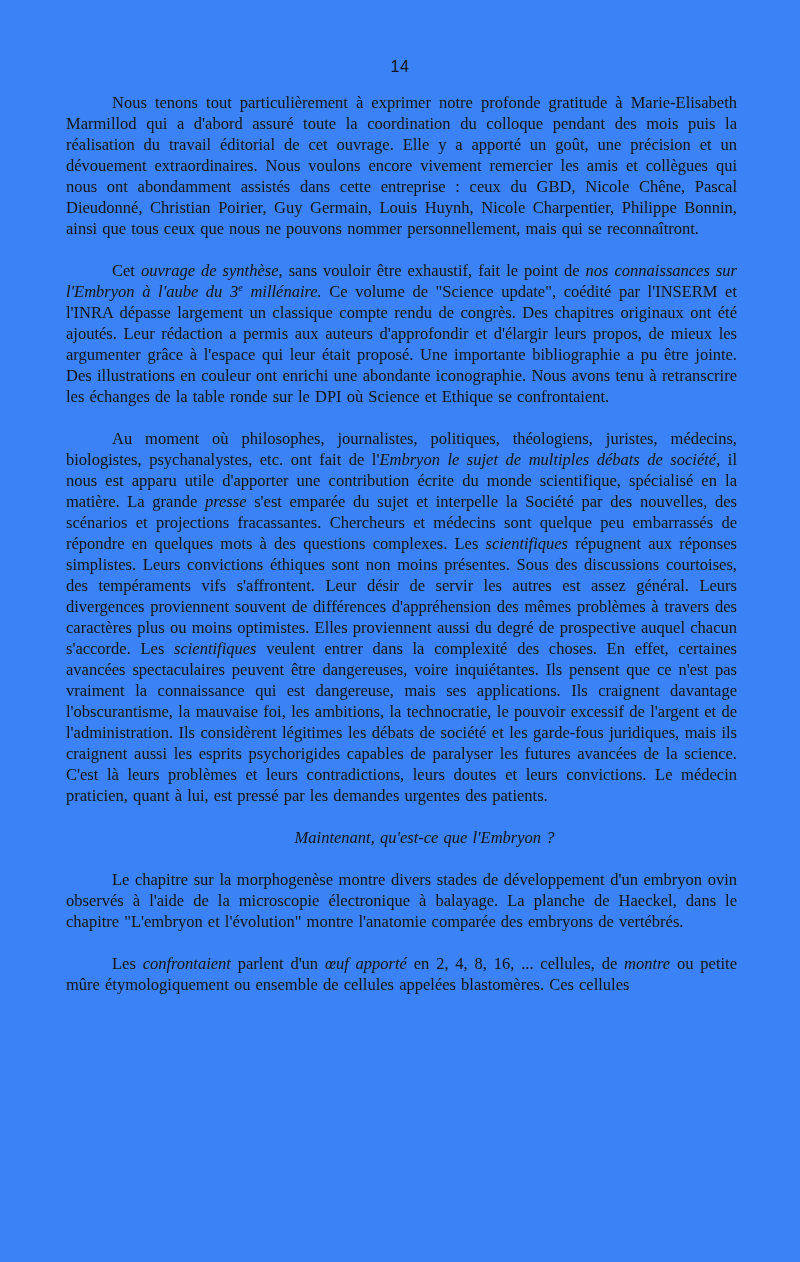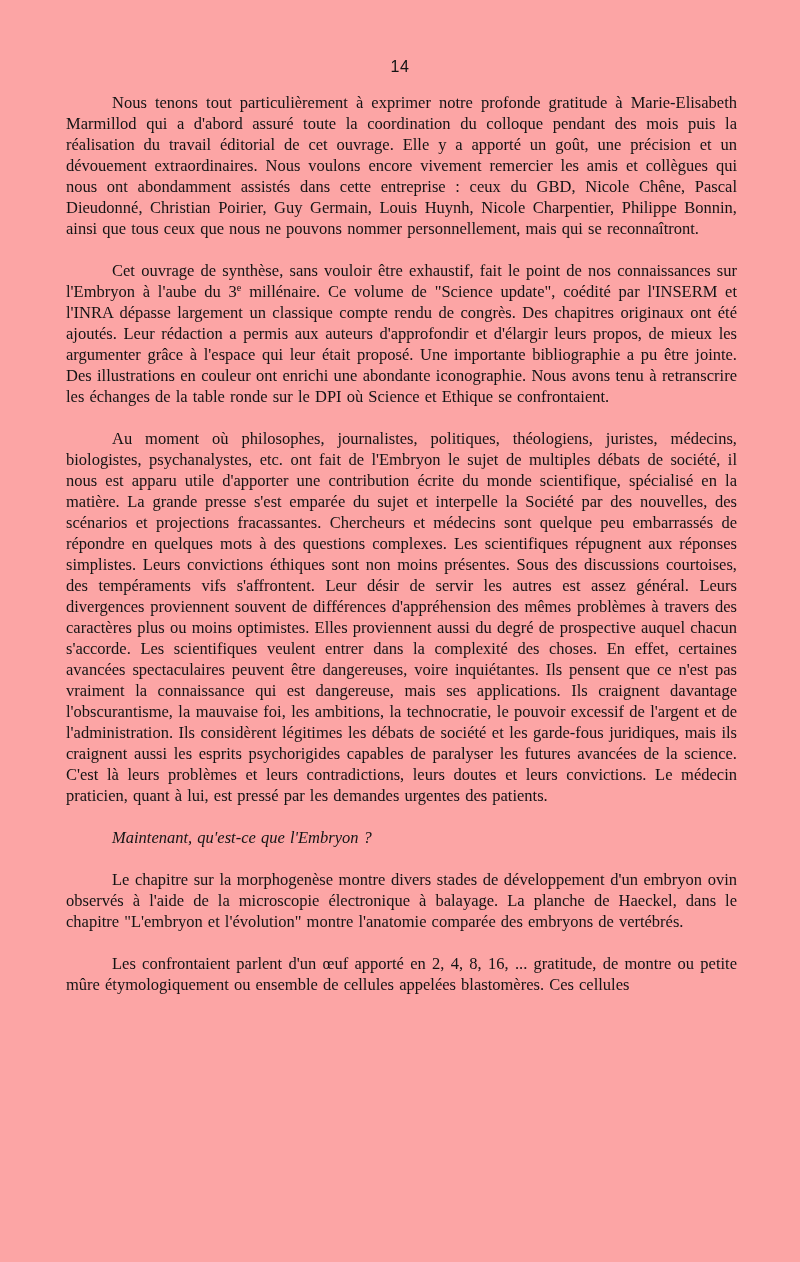--- a/index.html
+++ b/index.html
@@ -4,21 +4,21 @@
 <style>
   html, body {
     margin: 0;
     padding: 0;
     background: #ffffff;
   }
   .page {
     position: relative;
     width: 800px;
     height: 1262px;
-    background: #fca5a5;
+    background: #3b82f6;
     overflow: hidden;
     font-family: "Liberation Serif", serif;
     color: #141414;
   }
   .page-number {
     position: absolute;
     top: 58px;
     left: 0;
     right: 0;
     text-align: center;
@@ -35,37 +35,38 @@
   }
   p.para {
     margin: 0 0 21px 0;
     font-size: 16.5px;
     line-height: 21px;
     text-align: justify;
     text-indent: 46px;
     word-spacing: 1px;
   }
   p.para.heading {
-    text-align: left;
+    text-align: center;
     font-style: italic;
   }
   .it {
+    font-style: italic;
   }
   sup {
     font-size: 0.62em;
     line-height: 0;
     vertical-align: super;
   }
 </style>
 </head>
 <body>
 
 <div class="page">
   <div class="page-number">14</div>
   <div class="content">
       <p class="para"><span>Nous tenons tout particulièrement à exprimer notre profonde gratitude à Marie-Elisabeth Marmillod qui a d'abord assuré toute la coordination du colloque pendant des mois puis la réalisation du travail éditorial de cet ouvrage. Elle y a apporté un goût, une précision et un dévouement extraordinaires. Nous voulons encore vivement remercier les amis et collègues qui nous ont abondamment assistés dans cette entreprise : ceux du GBD, Nicole Chêne, Pascal Dieudonné, Christian Poirier, Guy Germain, Louis Huynh, Nicole Charpentier, Philippe Bonnin, ainsi que tous ceux que nous ne pouvons nommer personnellement, mais qui se reconnaîtront.</span></p>
       <p class="para"><span>Cet </span><span class="it">ouvrage de synthèse</span><span>, sans vouloir être exhaustif, fait le point de </span><span class="it">nos connaissances sur l'Embryon à l'aube du 3</span><sup class="it">e</sup><span class="it"> millénaire.</span><span> Ce volume de "Science update", coédité par l'INSERM et l'INRA dépasse largement un classique compte rendu de congrès. Des chapitres originaux ont été ajoutés. Leur rédaction a permis aux auteurs d'approfondir et d'élargir leurs propos, de mieux les argumenter grâce à l'espace qui leur était proposé. Une importante bibliographie a pu être jointe. Des illustrations en couleur ont enrichi une abondante iconographie. Nous avons tenu à retranscrire les échanges de la table ronde sur le DPI où Science et Ethique se confrontaient.</span></p>
       <p class="para"><span>Au moment où philosophes, journalistes, politiques, théologiens, juristes, médecins, biologistes, psychanalystes, etc. ont fait de l'</span><span class="it">Embryon le sujet de multiples débats de société,</span><span> il nous est apparu utile d'apporter une contribution écrite du monde scientifique, spécialisé en la matière. La grande </span><span class="it">presse</span><span> s'est emparée du sujet et interpelle la Société par des nouvelles, des scénarios et projections fracassantes. Chercheurs et médecins sont quelque peu embarrassés de répondre en quelques mots à des questions complexes. Les </span><span class="it">scientifiques</span><span> répugnent aux réponses simplistes. Leurs convictions éthiques sont non moins présentes. Sous des discussions courtoises, des tempéraments vifs s'affrontent. Leur désir de servir les autres est assez général. Leurs divergences proviennent souvent de différences d'appréhension des mêmes problèmes à travers des caractères plus ou moins optimistes. Elles proviennent aussi du degré de prospective auquel chacun s'accorde. Les </span><span class="it">scientifiques</span><span> veulent entrer dans la complexité des choses. En effet, certaines avancées spectaculaires peuvent être dangereuses, voire inquiétantes. Ils pensent que ce n'est pas vraiment la connaissance qui est dangereuse, mais ses applications. Ils craignent davantage l'obscurantisme, la mauvaise foi, les ambitions, la technocratie, le pouvoir excessif de l'argent et de l'administration. Ils considèrent légitimes les débats de société et les garde-fous juridiques, mais ils craignent aussi les esprits psychorigides capables de paralyser les futures avancées de la science. C'est là leurs problèmes et leurs contradictions, leurs doutes et leurs convictions. Le médecin praticien, quant à lui, est pressé par les demandes urgentes des patients.</span></p>
       <p class="para heading"><span class="it">Maintenant, qu'est-ce que l'Embryon ?</span></p>
       <p class="para"><span>Le chapitre sur la morphogenèse montre divers stades de développement d'un embryon ovin observés à l'aide de la microscopie électronique à balayage. La planche de Haeckel, dans le chapitre "L'embryon et l'évolution" montre l'anatomie comparée des embryons de vertébrés.</span></p>
-      <p class="para"><span>Les </span><span class="it">confrontaient</span><span> parlent d'un </span><span class="it">œuf apporté</span><span> en 2, 4, 8, 16, ... gratitude, de </span><span class="it">montre</span><span> ou petite mûre étymologiquement ou ensemble de cellules appelées blastomères. Ces cellules</span></p>
+      <p class="para"><span>Les </span><span class="it">confrontaient</span><span> parlent d'un </span><span class="it">œuf apporté</span><span> en 2, 4, 8, 16, ... cellules, de </span><span class="it">montre</span><span> ou petite mûre étymologiquement ou ensemble de cellules appelées blastomères. Ces cellules</span></p>
     </div>
 </div>
 
 </body></html>

